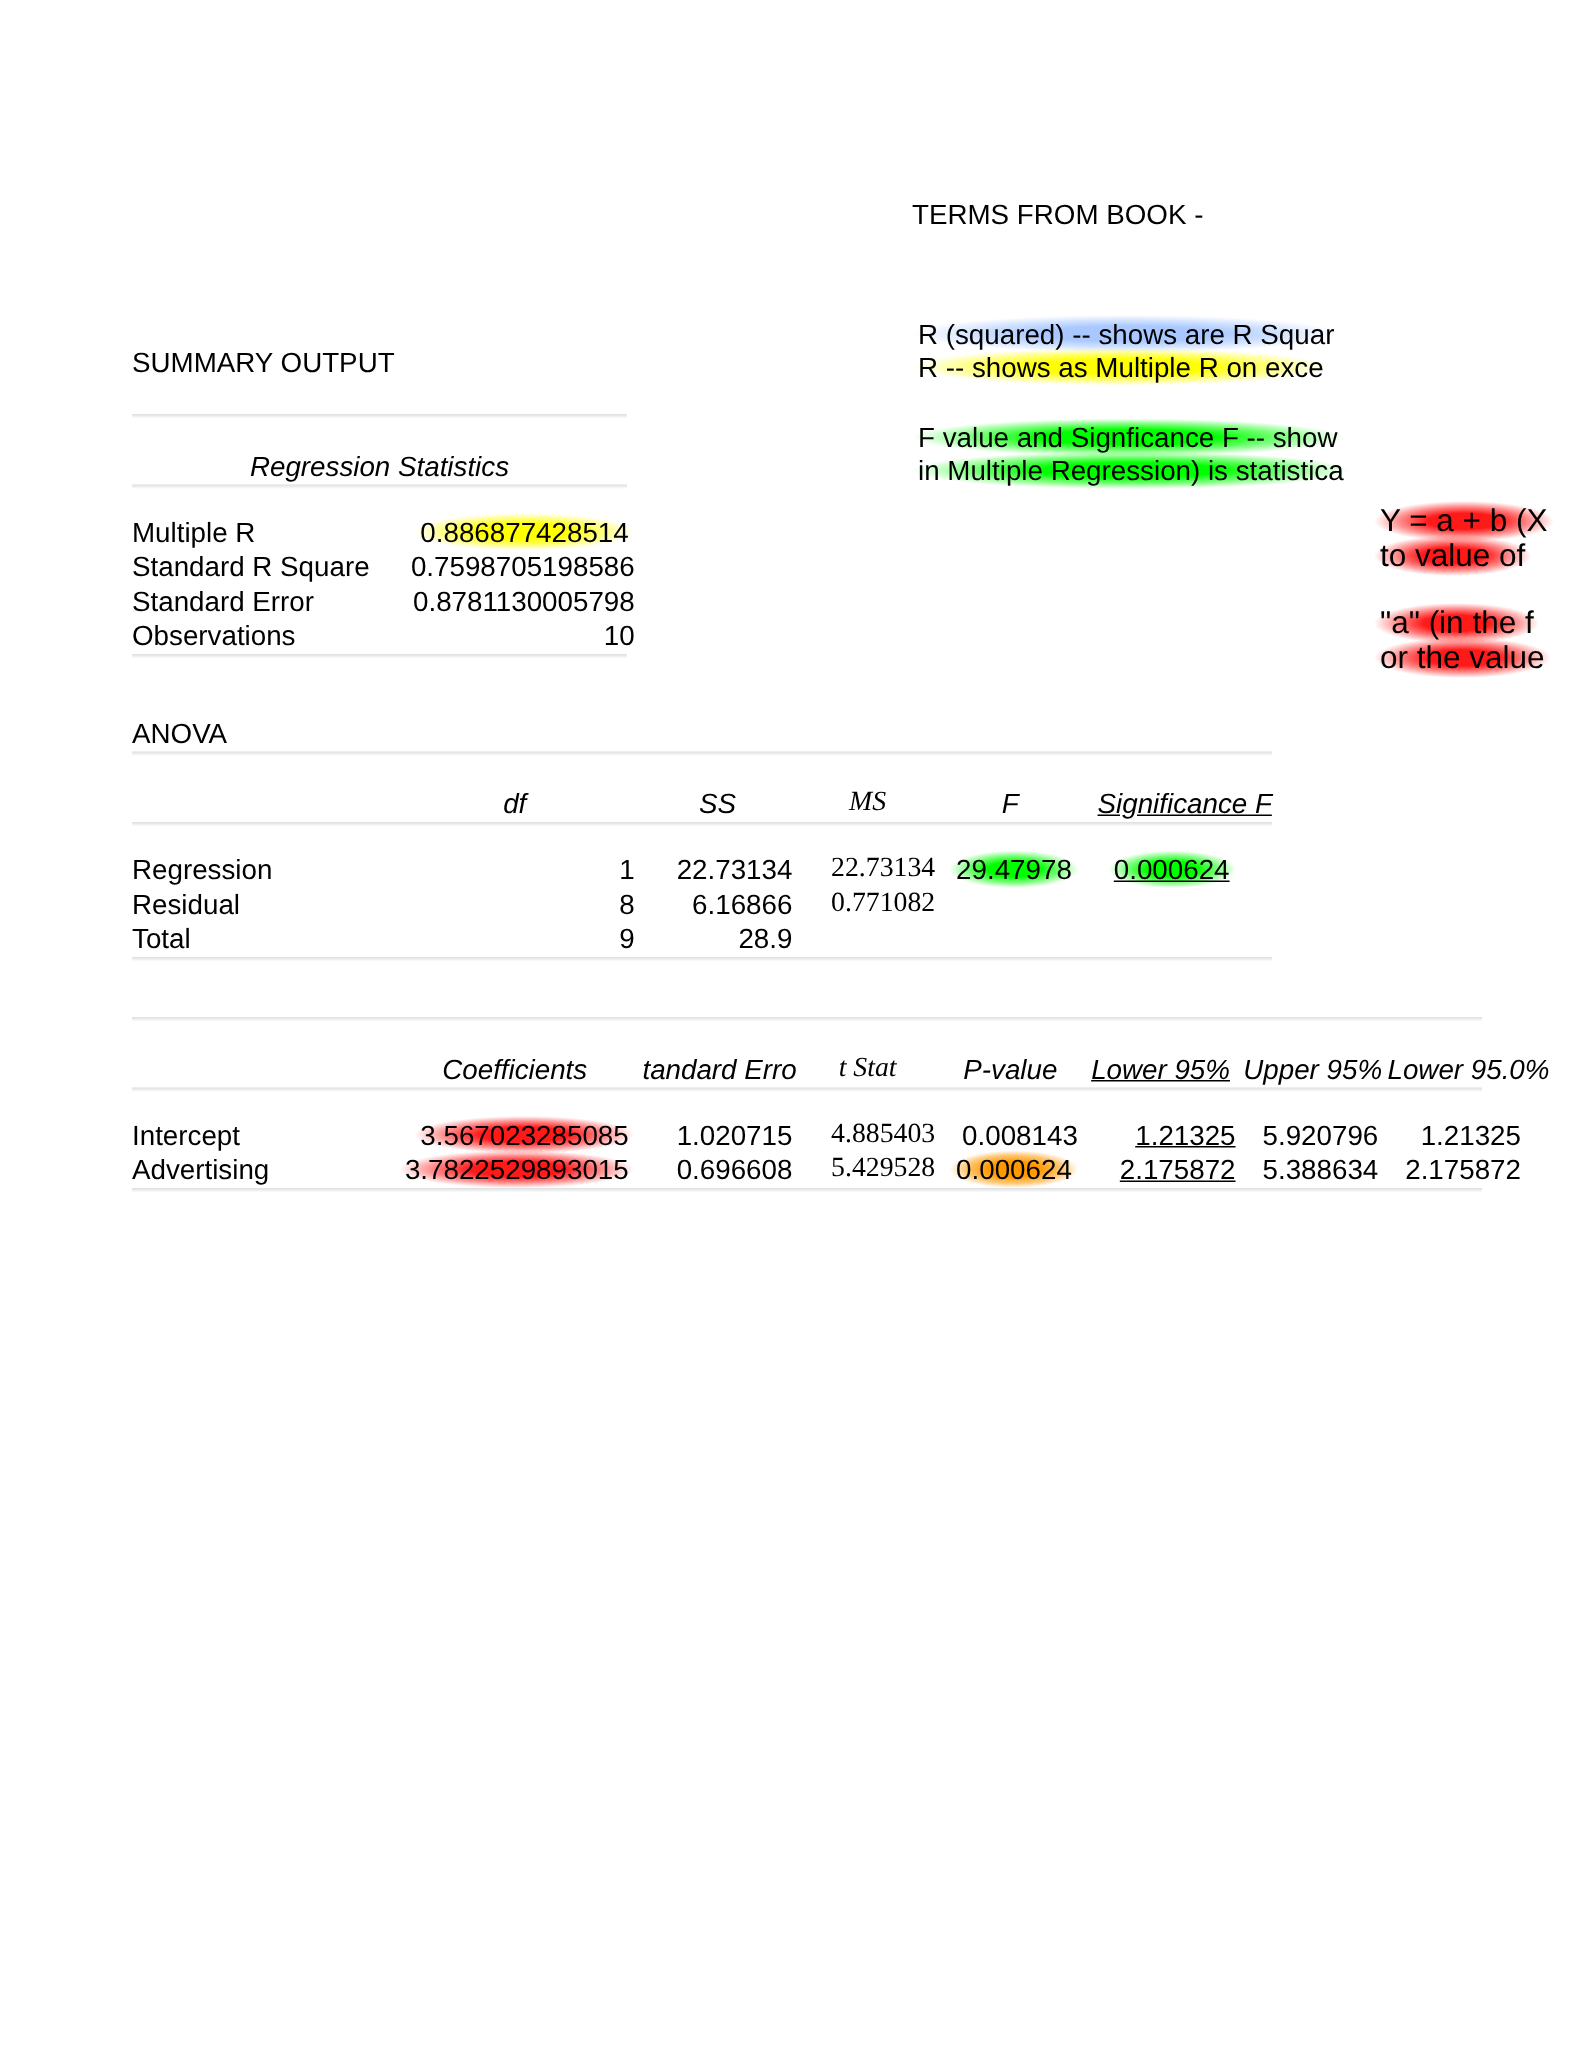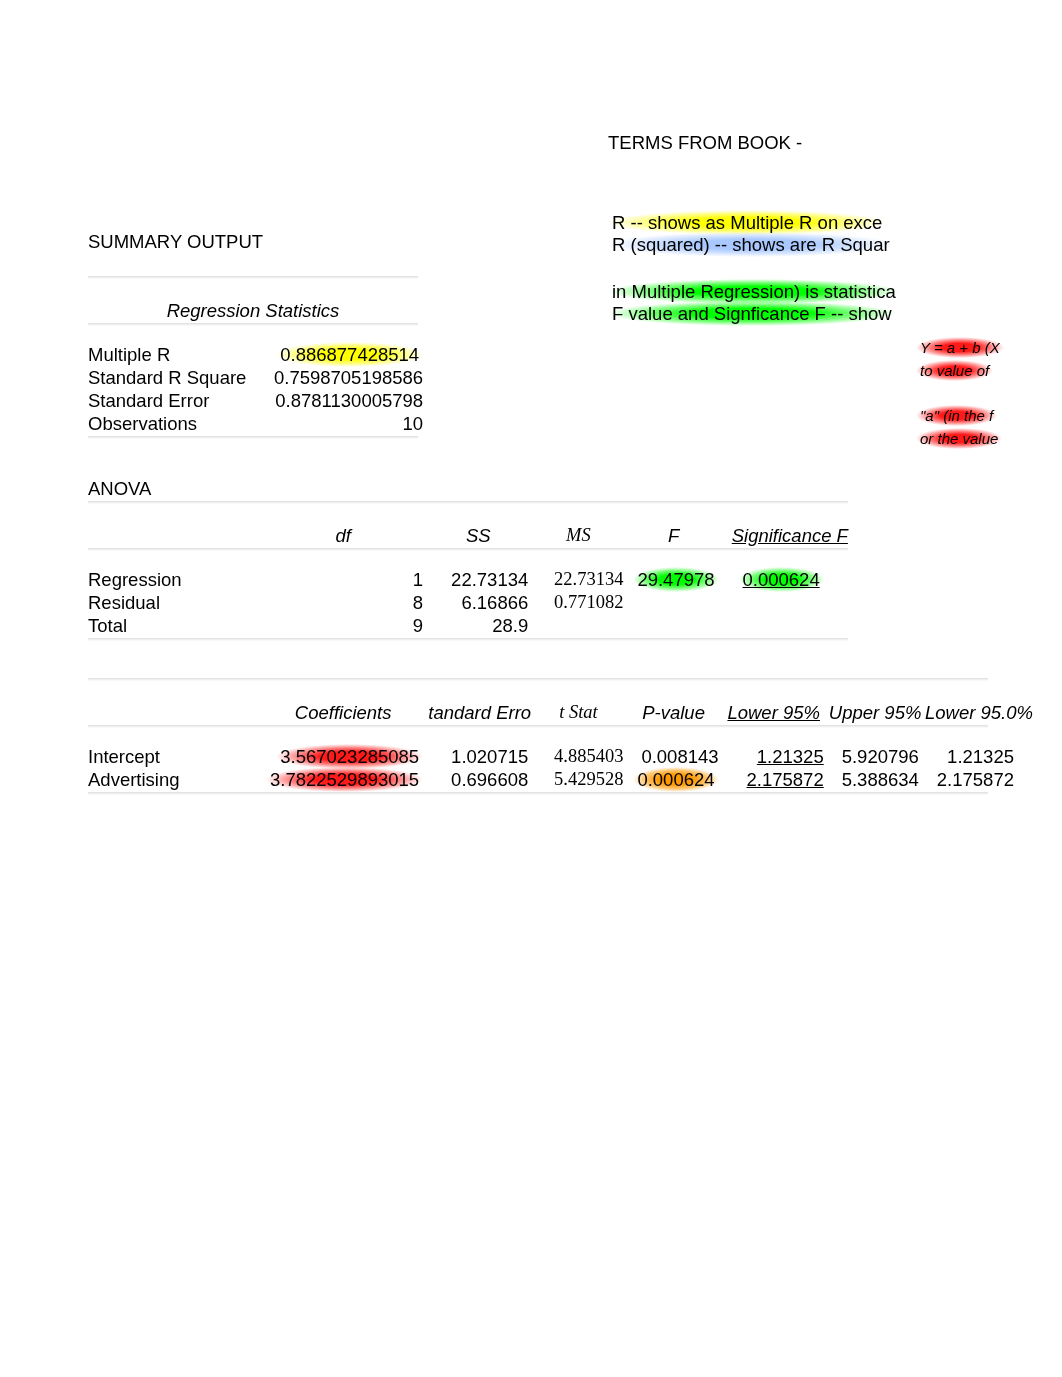--- a/index.html
+++ b/index.html
@@ -42,23 +42,22 @@
       top: 132px;
       width: 450px;
     }
     .terms-title { margin-bottom: 58px; }
     .plain-terms { line-height: 22px; }
     
     .right-notes {
       position: absolute;
       left: 916px;
       top: 336px;
-      font-size: 15px;
+      font-size: 21px;
       line-height: 23px;
-      font-style: italic;
     }
     
     
     .hl-yellow {
       background: radial-gradient(ellipse closest-side, #ffff00 40%, #ffff0088 70%, #ffff0000 100%);
       border-radius: 50% / 80%;
       padding: 2px 4px;
     }
     .hl-blue {
       background: radial-gradient(ellipse closest-side, #a8c8ff 40%, #a8c8ff88 70%, #a8c8ff00 100%);
@@ -95,25 +94,25 @@
     
     .coef-headers .cell { font-style: italic; }
     .anova-headers .cell { font-style: italic; text-align: center;}
   </style>
 </head>
 <body>
 
 <div class="terms-block">
   <div class="terms-title">TERMS FROM BOOK  -</div>
   <div class="plain-terms">
+    <div><span class="hl-blue">R (squared) -- shows are R Squar</span></div>
     <div><span class="hl-yellow">R  -- shows as Multiple R on exce</span></div>
-    <div><span class="hl-blue">R (squared) -- shows are R Squar</span></div>
     <div style="height:25px;"></div>
+    <div><span class="hl-green">F value and Signficance F --  show</span></div>
     <div><span class="hl-green">in Multiple Regression) is statistica</span></div>
-    <div><span class="hl-green">F value and Signficance F --  show</span></div>
   </div>
 </div>
 
 <div class="right-notes">
   <div><span class="hl-red">Y = a + b (X</span></div>
   <div><span class="hl-red">to value of</span></div>
   <div style="height:22px;"></div>
   <div><span class="hl-red">"a" (in the f</span></div>
   <div><span class="hl-red">or the value</span></div>
 </div>

